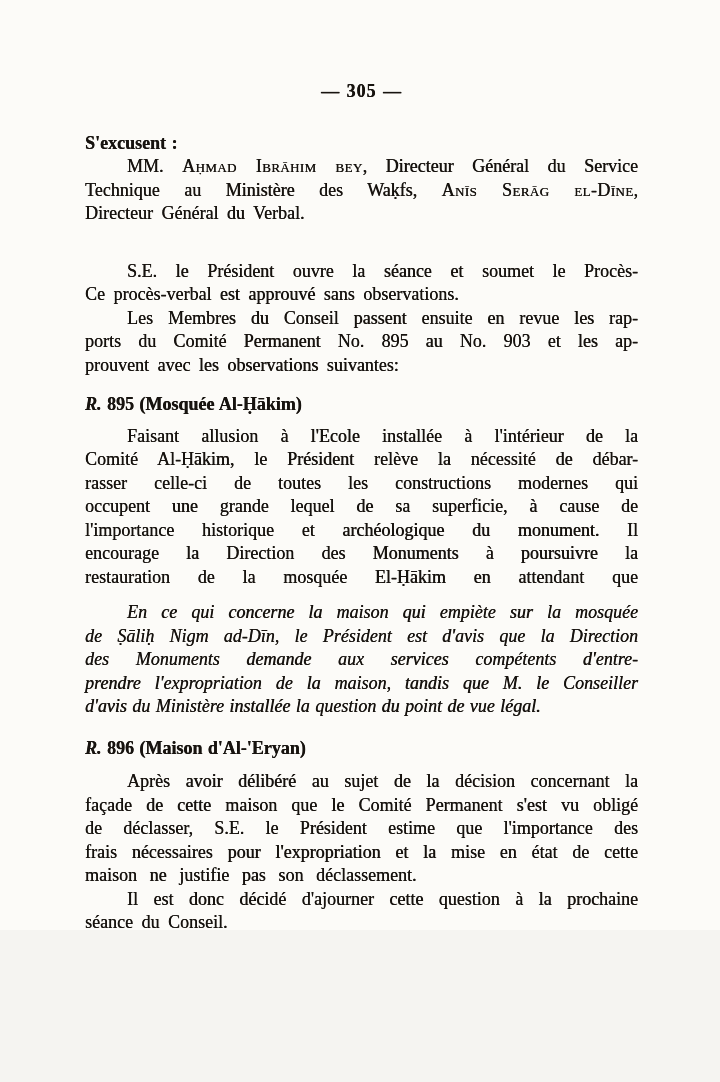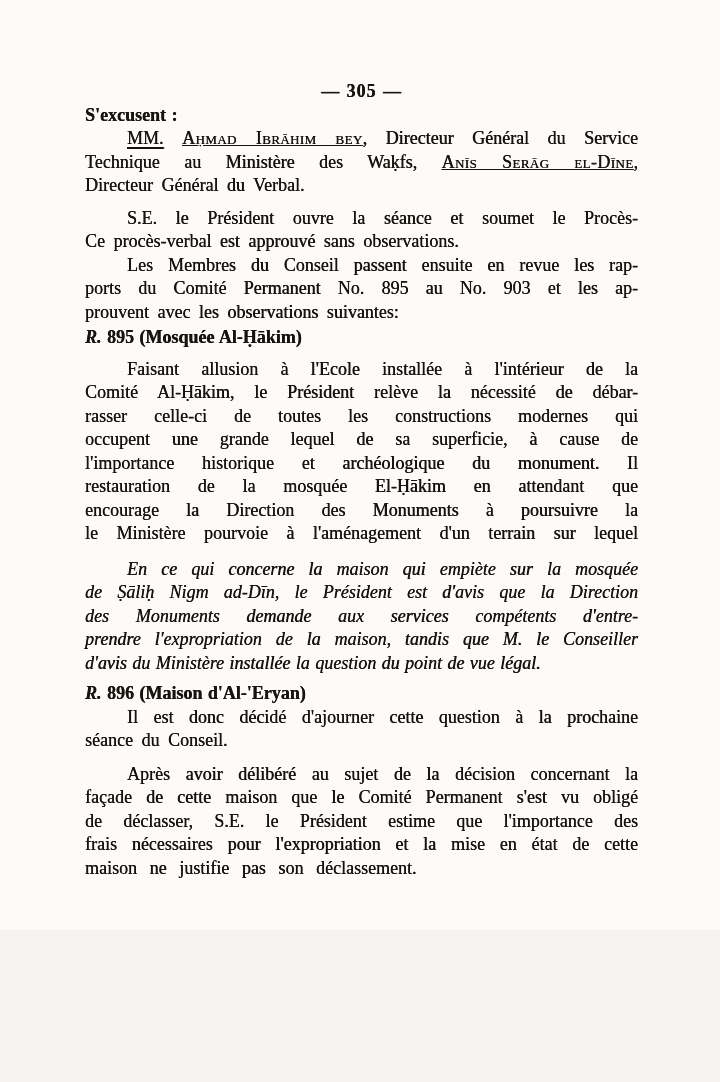--- a/index.html
+++ b/index.html
@@ -19,47 +19,47 @@
     padding: 80px 82px 0 85px;
     text-shadow: 0.35px 0 0 currentColor; 
     word-spacing: 0.05em;
     overflow: hidden;
   }
   .b-pagenum {
     text-align: center;
     font-weight: 700;
     letter-spacing: 1px;
   }
-  .b-label { font-weight: 700; }
+  .b-label { margin-top: 28px; font-weight: 700; }
 
   .line { text-align: justify; text-align-last: justify; }
   .line.last { text-align-last: left; }
   .para .line.first { text-indent: 42px; }
 
   .rubric .line, .rubric .line.last,
   .rubric-sub .line, .rubric-sub .line.last {
     text-align: left; text-align-last: left;
   }
   .rubric { font-weight: 700; }
   .rubric-sub .line { text-indent: 42px; }
 
   
-  .b-opening  { margin-top: 9px; }
+  .b-opening  { margin-top: 34px; }
   .b-review   { margin-top: 0; }
-  .b-r895h    { margin-top: 2px; }
+  .b-r895h    { margin-top: 16px; }
   .b-r895b    { margin-top: 8px; }
   .b-salihh   { margin-top: 7px; }
   .b-salihb   { margin-top: 12px; font-style: italic; }
-  .b-r896h    { margin-top: 7px; }
+  .b-r896h    { margin-top: 18px; }
   .b-r896b    { margin-top: 10px; }
   .b-decision { margin-top: 0; }
 
   
-  .sc { font-variant: small-caps; letter-spacing: 0.4px; text-decoration: underline; }
-  .ul { text-decoration: underline; text-decoration-thickness: 1.5px; text-underline-offset: 3px; }
+  .sc { font-variant: small-caps; letter-spacing: 0.4px; }
+  .ul { text-decoration-thickness: 1.5px; text-underline-offset: 3px; }
   .it { font-style: italic; }
 
   
   .line.loose    { word-spacing: 0.45em; }
   .line.loose-sm { word-spacing: 0.22em; }
 </style>
 </head>
 <body>
 
 <div class="page">
@@ -88,47 +88,46 @@
   <div class="rubric b-r895h">
       <div class="line first last"><span class="it">R.</span><span> 895 (Mosquée Al-Ḥākim)</span></div>
     </div>
 
   <div class="para b-r895b">
       <div class="line first">Faisant allusion à l'Ecole installée à l'intérieur de la</div>
       <div class="line">Comité Al-Ḥākim, le Président relève la nécessité de débar-</div>
       <div class="line">rasser celle-ci de toutes les constructions modernes qui</div>
       <div class="line">occupent une grande lequel de sa superficie, à cause de</div>
       <div class="line">l'importance historique et archéologique du monument. Il</div>
+      <div class="line">encourage la Direction des Monuments à poursuivre la</div>
       <div class="line">restauration de la mosquée El-Ḥākim en attendant que</div>
-      <div class="line">encourage la Direction des Monuments à poursuivre la</div>
-      <div class="line">le Ministère pourvoie à l'aménagement d'un terrain sur lequel</div>
     </div>
 
   <div class="rubric-sub b-salihh">
       <div class="line first last"><span></span></div>
     </div>
 
   <div class="para b-salihb">
       <div class="line first">En ce qui concerne la maison qui empiète sur la mosquée</div>
       <div class="line">de Ṣāliḥ Nigm ad-Dīn, le Président est d'avis que la Direction</div>
       <div class="line">des Monuments demande aux services compétents d'entre-</div>
       <div class="line">prendre l'expropriation de la maison, tandis que M. le Conseiller</div>
       <div class="line last">d'avis du Ministère installée la question du point de vue légal.</div>
     </div>
 
   <div class="rubric b-r896h">
       <div class="line first last"><span class="it">R.</span><span> 896 (Maison d'Al-'Eryan)</span></div>
     </div>
 
-  <div class="para b-decision">
-      <div class="line first">Il est donc décidé d'ajourner cette question à la prochaine</div>
-      <div class="line last loose-sm">séance du Conseil.</div>
-    </div>
-
   <div class="para b-r896b">
       <div class="line first">Après avoir délibéré au sujet de la décision concernant la</div>
       <div class="line">façade de cette maison que le Comité Permanent s'est vu obligé</div>
       <div class="line">de déclasser, S.E. le Président estime que l'importance des</div>
       <div class="line">frais nécessaires pour l'expropriation et la mise en état de cette</div>
       <div class="line last loose">maison ne justifie pas son déclassement.</div>
     </div>
 
+  <div class="para b-decision">
+      <div class="line first">Il est donc décidé d'ajourner cette question à la prochaine</div>
+      <div class="line last loose-sm">séance du Conseil.</div>
+    </div>
+
 </div>
 
 </body></html>

